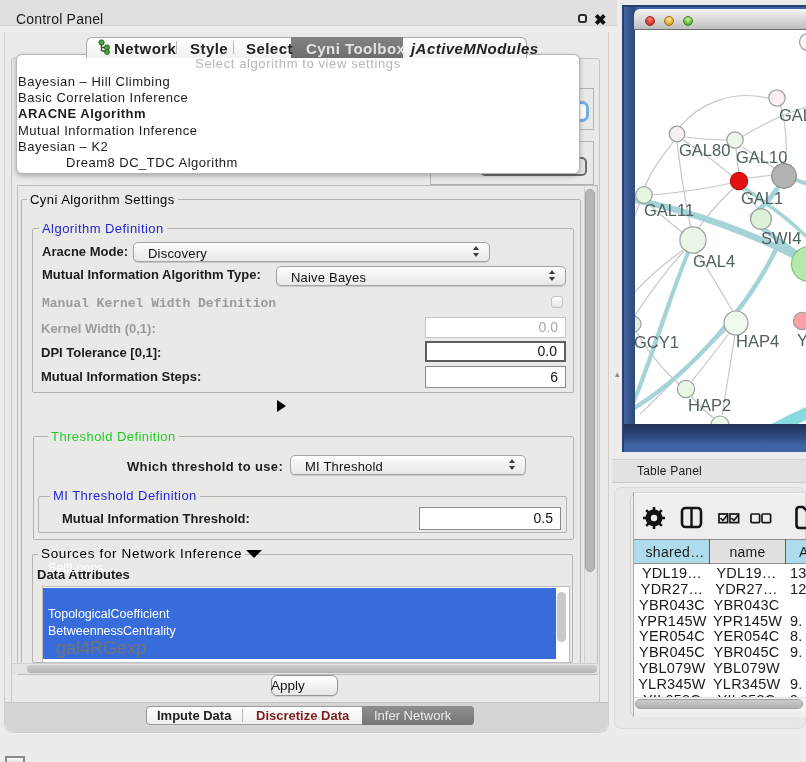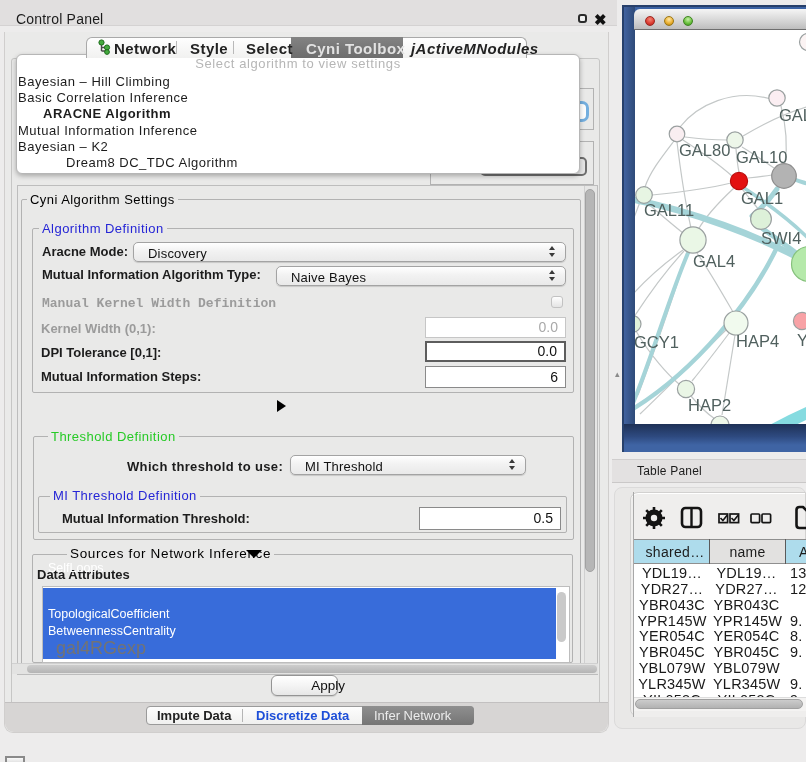--- a/index.html
+++ b/index.html
@@ -59,33 +59,33 @@
 
 <div class="abs" style="left:17px;top:185px;width:581px;height:490px;border:1px solid #bdbdbd;"></div>
 
 <div class="abs" style="left:584px;top:186px;width:13px;height:478px;background:#e6e6e5;border-left:1px solid #d0d0d0;"></div>
 <div class="abs" style="left:585px;top:189px;width:10px;height:383px;background:#b6b6b6;border:1px solid #a2a2a2;border-radius:5px;"></div>
 
 <div class="abs" style="left:16px;top:54px;width:564px;height:120px;background:#fff;border:1px solid #b6b6b6;border-radius:6px;box-shadow:0 2px 5px rgba(0,0,0,.28);z-index:4;"></div>
 <div class="lbl" style="left:0;top:57px;width:596px;text-align:center;color:#b6b6b6;z-index:5;letter-spacing:0.6px;">Select algorithm to view settings</div>
 <div class="lbl ls" style="left:18px;top:75px;z-index:5;">Bayesian – Hill Climbing</div>
 <div class="lbl ls" style="left:18px;top:91px;z-index:5;">Basic Correlation Inference</div>
-<div class="lbl bold ls" style="left:18px;top:107px;z-index:5;margin-left:25px;">ARACNE Algorithm</div>
+<div class="lbl bold ls" style="left:18px;top:107px;z-index:5;">ARACNE Algorithm</div>
 <div class="lbl ls" style="left:18px;top:124px;z-index:5;">Mutual Information Inference</div>
 <div class="lbl ls" style="left:18px;top:140px;z-index:5;">Bayesian – K2</div>
 <div class="lbl ls" style="left:18px;top:156px;z-index:5;padding-left:48px;">Dream8 DC_TDC Algorithm</div>
 
 <div class="gbox" style="left:21px;top:199px;width:560px;height:469px;"></div>
 <div class="gtitle" style="left:27px;top:193px;">Cyni Algorithm Settings</div>
 
 <div class="gbox" style="left:32px;top:228px;width:542px;height:165px;"></div>
 <div class="gtitle" style="left:39px;top:222px;color:#2525d6;">Algorithm Definition</div>
 
 <div class="lbl bold" style="left:42px;top:245px;">Aracne Mode:</div>
-<div class="combo" style="left:133px;top:242px;width:433px;height:20px;">
+<div class="combo" style="left:133px;top:242px;width:357px;height:20px;">
       <span class="ctx">Discovery</span>
  <span class="spin" style="top:3px;">
         <i class="u" style="top:0;"></i>
         <i class="d" style="top:7px;"></i>
       </span>
     </div>
 <div class="lbl bold" style="left:42px;top:268px;">Mutual Information Algorithm Type:</div>
 <div class="combo" style="left:276px;top:266px;width:290px;height:20px;">
       <span class="ctx">Naive Bayes</span>
  <span class="spin" style="top:3px;">
@@ -118,44 +118,44 @@
         <i class="d" style="top:7px;"></i>
       </span>
     </div>
 
 <div class="gbox" style="left:38px;top:496px;width:529px;height:37px;"></div>
 <div class="gtitle" style="left:50px;top:489px;color:#2525d6;">MI Threshold Definition</div>
 <div class="lbl bold" style="left:62px;top:512px;">Mutual Information Threshold:</div>
 <div class="field" style="left:419px;top:507px;width:142px;height:23px;border:1px solid #8a8a8a;line-height:21px;">0.5</div>
 
 <div class="gbox" style="left:32px;top:554px;width:541px;height:109px;"></div>
-<div class="gtitle" style="left:38px;top:547px;font-size:13.5px;letter-spacing:0.65px;margin-left:29px;">Sources for Network Inference</div>
+<div class="gtitle" style="left:38px;top:547px;font-size:13.5px;letter-spacing:0.65px;">Sources for Network Inference</div>
 <div class="abs" style="left:246px;top:550px;width:0;height:0;border-left:8px solid transparent;border-right:8px solid transparent;border-top:8px solid #000;"></div>
 <div class="lbl bold" style="left:37px;top:568px;">Data Attributes</div>
 
 <div class="abs" style="left:42px;top:586px;width:528px;height:77px;background:#fff;border:1px solid #bdbdbd;"></div>
 <div class="abs" style="left:43px;top:588px;width:513px;height:71px;background:#386cda;"></div>
 <div class="lbl" style="left:48px;top:561px;color:#fff;font-size:12.5px;">SelfLoops</div>
 <div class="lbl" style="left:48px;top:607px;color:#fff;font-size:12.5px;">TopologicalCoefficient</div>
 <div class="lbl" style="left:48px;top:624px;color:#fff;font-size:12.5px;">BetweennessCentrality</div>
 <div class="lbl" style="left:56px;top:641px;color:#737373;font-size:18px;">gal4RGexp</div>
 <div class="abs" style="left:557px;top:592px;width:9px;height:50px;background:#c9c9c9;border-radius:5px;"></div>
 
 <div class="abs" style="left:12px;top:663px;width:586px;height:11px;background:#e3e3e2;border-top:1px solid #d0d0d0;"></div>
 <div class="abs" style="left:27px;top:665px;width:570px;height:8px;background:linear-gradient(#cdcdcd,#b4b4b4);border-radius:4px;"></div>
 
 <div class="abs" style="left:271px;top:675px;width:67px;height:21px;background:linear-gradient(#ffffff,#f4f4f4 50%,#e7e7e7);border:1px solid #949494;border-radius:6px;box-shadow:0 1px 1px rgba(0,0,0,.12);"></div>
-<div class="lbl" style="left:278px;top:679px;width:67px;text-align:right;font-size:13.5px;color:#111;">Apply</div>
+<div class="lbl" style="left:271px;top:679px;width:67px;text-align:left;font-size:13.5px;color:#111;">Apply</div>
 
 <div class="abs" style="left:5px;top:702px;width:603px;height:30px;background:#d7d5d4;border-top:1px solid #c2c0c0;border-radius:0 0 9px 9px;"></div>
 <div class="abs" style="left:146px;top:706px;width:328px;height:19px;background:linear-gradient(#fdfdfd,#f0f0ef);border:1px solid #9a9a9a;border-radius:4px;"></div>
 <div class="abs" style="left:362px;top:706px;width:112px;height:19px;background:linear-gradient(#8f8f8f,#757575);border-radius:0 4px 4px 0;"></div>
 <div class="abs" style="left:242px;top:709px;width:1px;height:13px;background:#b5b5b5;"></div>
 <div class="lbl bold" style="left:157px;top:709px;color:#222;">Impute Data</div>
-<div class="lbl bold" style="left:256px;top:709px;color:#1d4ed8;">Discretize Data</div>
+<div class="lbl bold" style="left:256px;top:709px;color:#7f1d1d;">Discretize Data</div>
 <div class="lbl" style="left:374px;top:709px;color:#ececec;">Infer Network</div>
 
 <div class="abs" style="left:5px;top:756px;width:20px;height:10px;background:linear-gradient(#fafafa,#d8d8d8);border:2px solid #8a8a8a;"></div>
 
 <div class="abs" style="left:615px;top:369px;font-size:9px;color:#8a8a8a;">▴</div>
 
 <div class="abs" style="left:622px;top:5px;width:184px;height:447px;background:#3c63a4;"></div>
 <div class="abs" style="left:624px;top:7px;width:11px;height:417px;background:linear-gradient(90deg,#41629f,#2e4a78);"></div>
 <div class="abs" style="left:622px;top:5px;width:2px;height:447px;background:#27406b;"></div>
 <div class="abs" style="left:622px;top:5px;width:184px;height:2px;background:#27406b;"></div>

